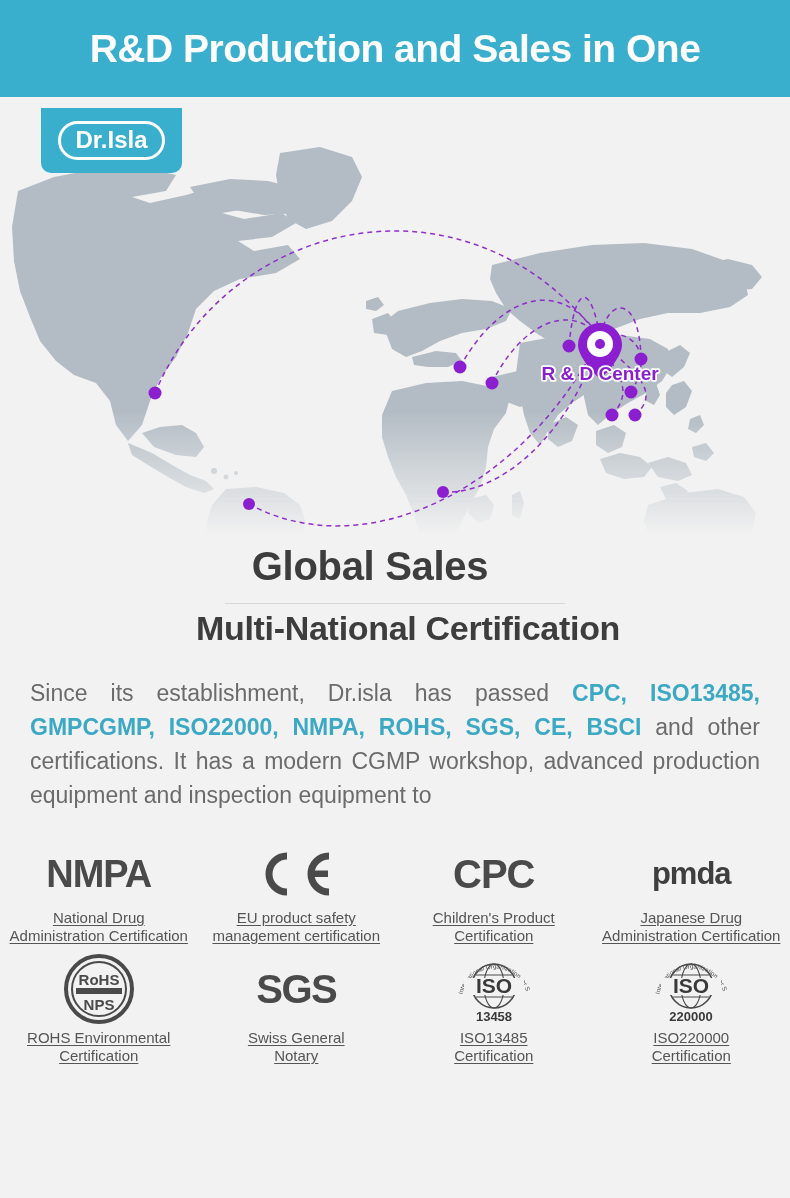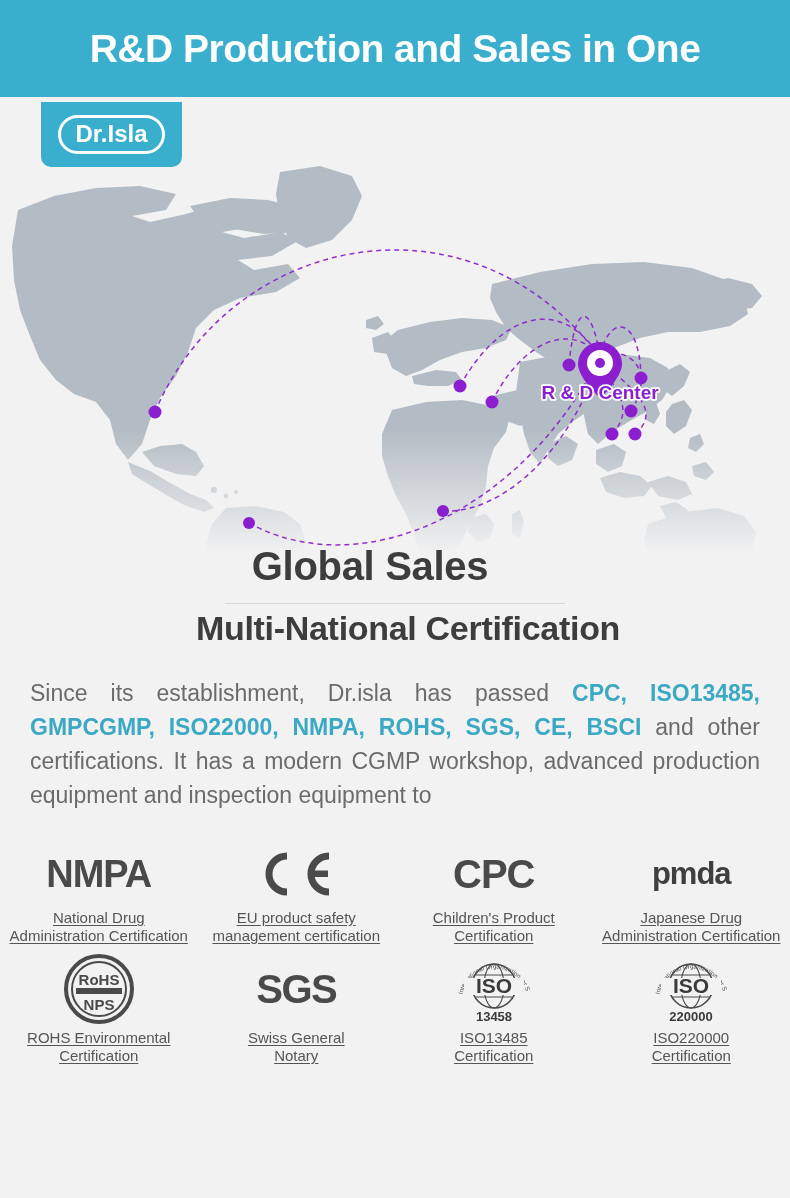--- a/index.html
+++ b/index.html
@@ -32,21 +32,21 @@
     color: #ffffff;
     font-size: 39px;
     font-weight: bold;
     letter-spacing: -0.5px;
     white-space: nowrap;
   }
 
   
   .logo-badge {
     position: absolute;
-    left: 41px; top: 102px;
+    left: 41px; top: 108px;
     width: 141px; height: 65px;
     background: #3aafcd;
     border-radius: 0 0 10px 10px;
     display: flex;
     align-items: center;
     justify-content: center;
     z-index: 5;
   }
   .logo-pill {
     border: 3px solid #ffffff;
@@ -55,21 +55,21 @@
     color: #ffffff;
     font-size: 24px;
     font-weight: 600;
     letter-spacing: 0px;
     line-height: 1.05;
   }
 
   
   .map-wrap {
     position: absolute;
-    left: 0; top: 114px;
+    left: 0; top: 95px;
     width: 790px; height: 440px;
     overflow: hidden;
   }
   .map-wrap svg { display: block; }
 
   .mapland { fill: #b3bcc4; }
   .route {
     fill: none;
     stroke: #8b24c9;
     stroke-width: 1.5;

